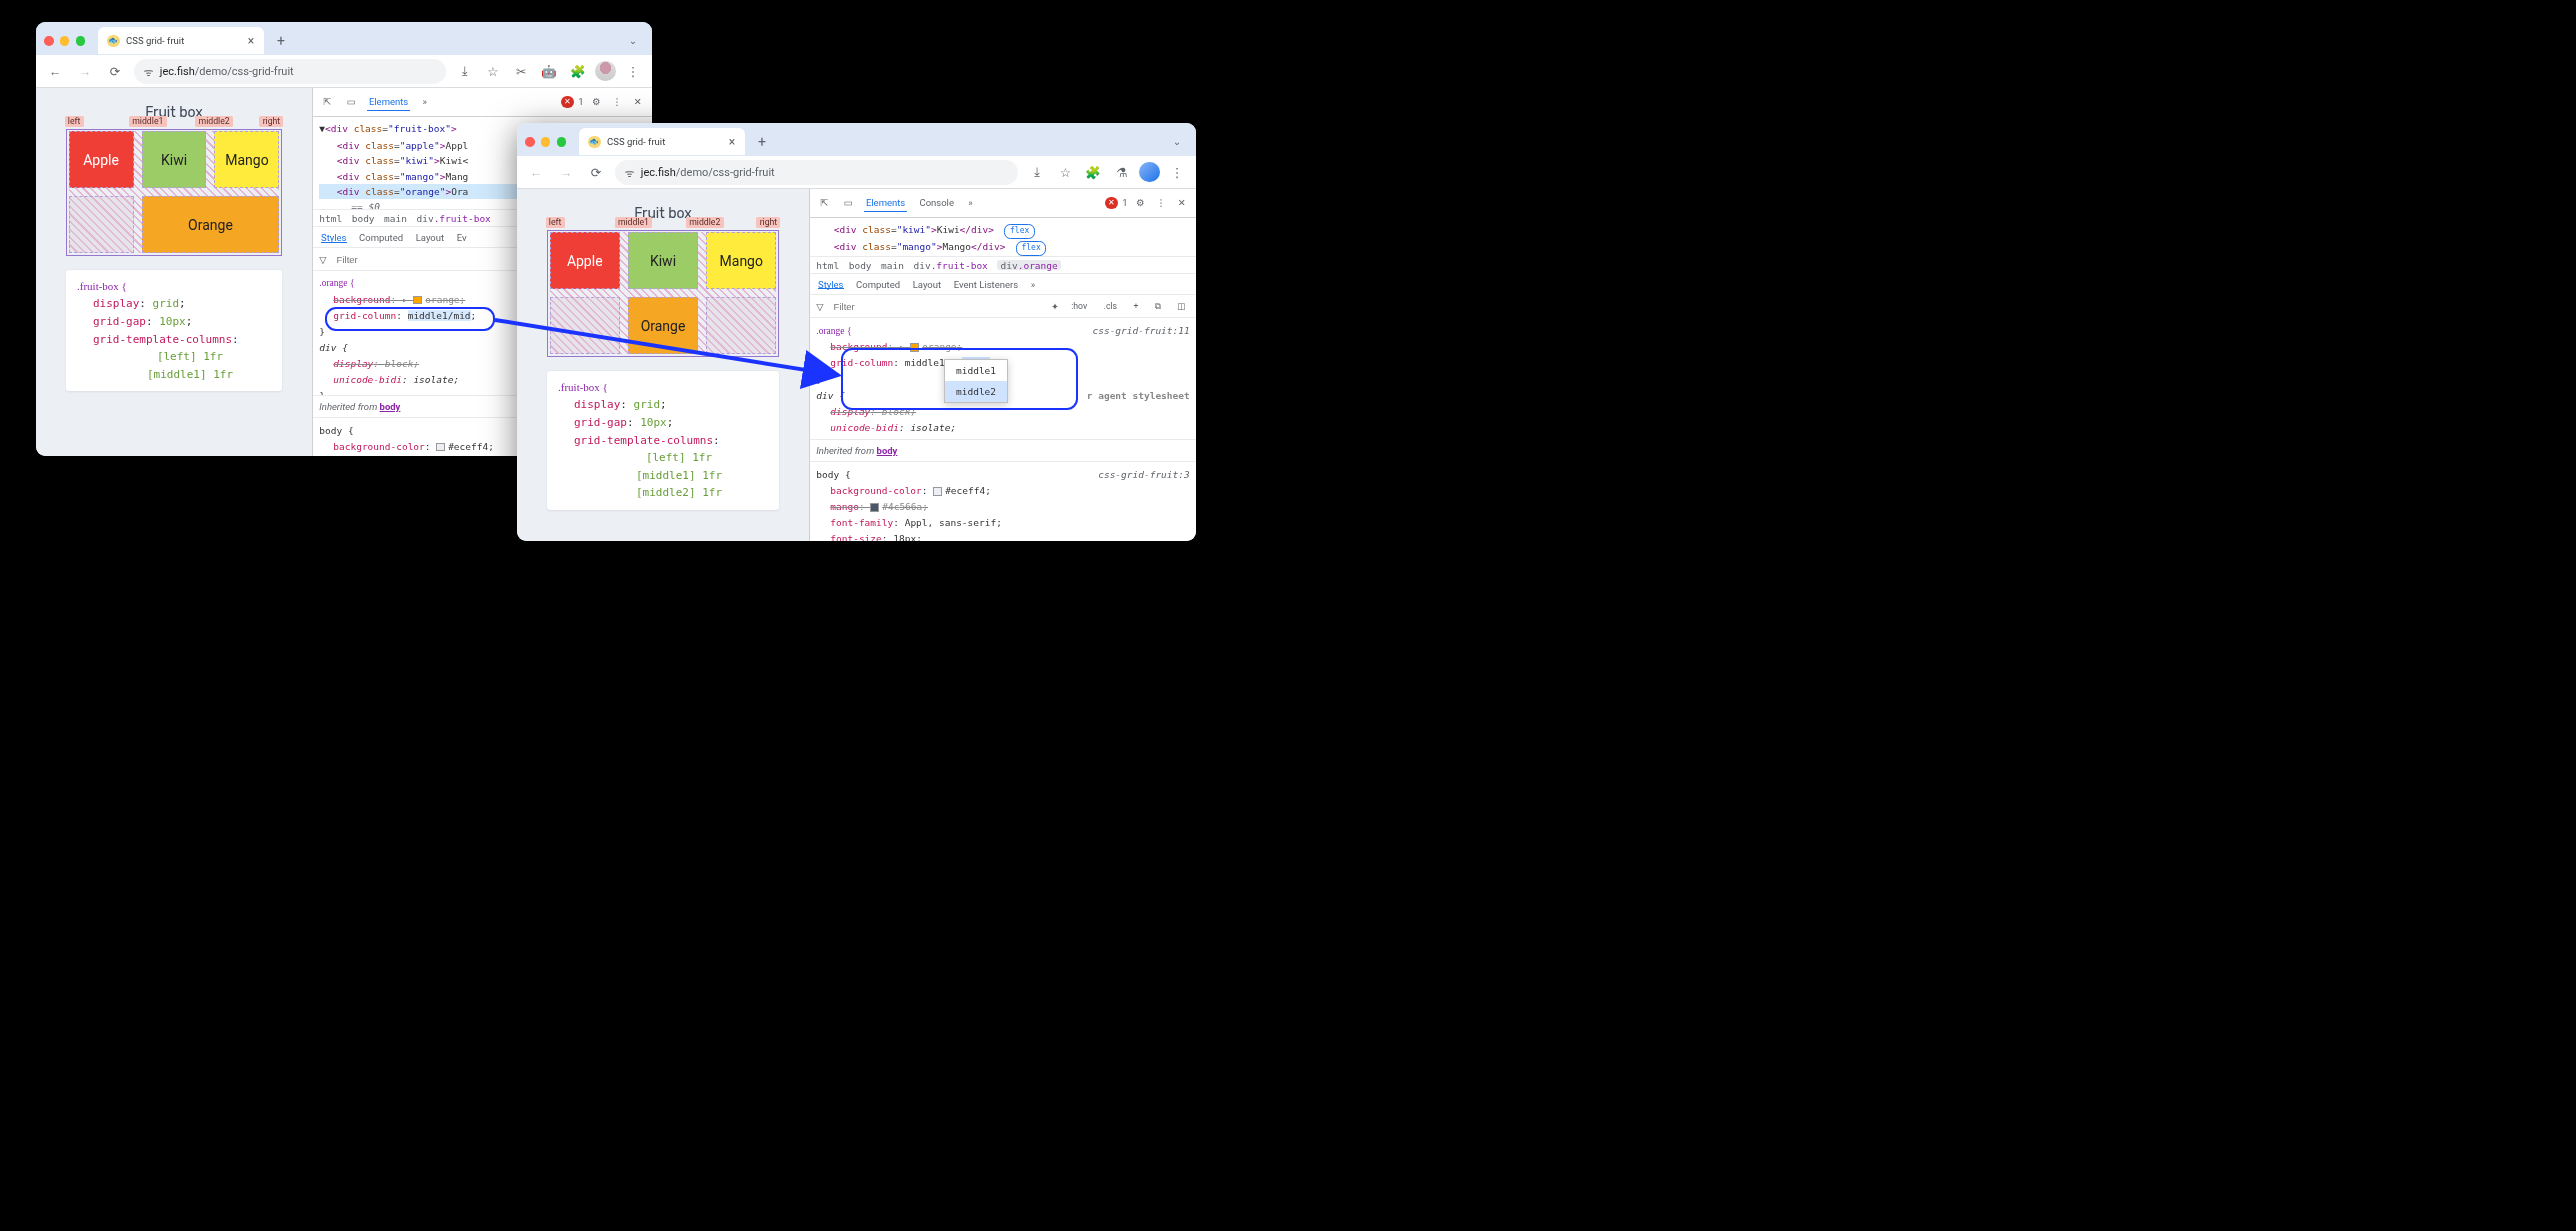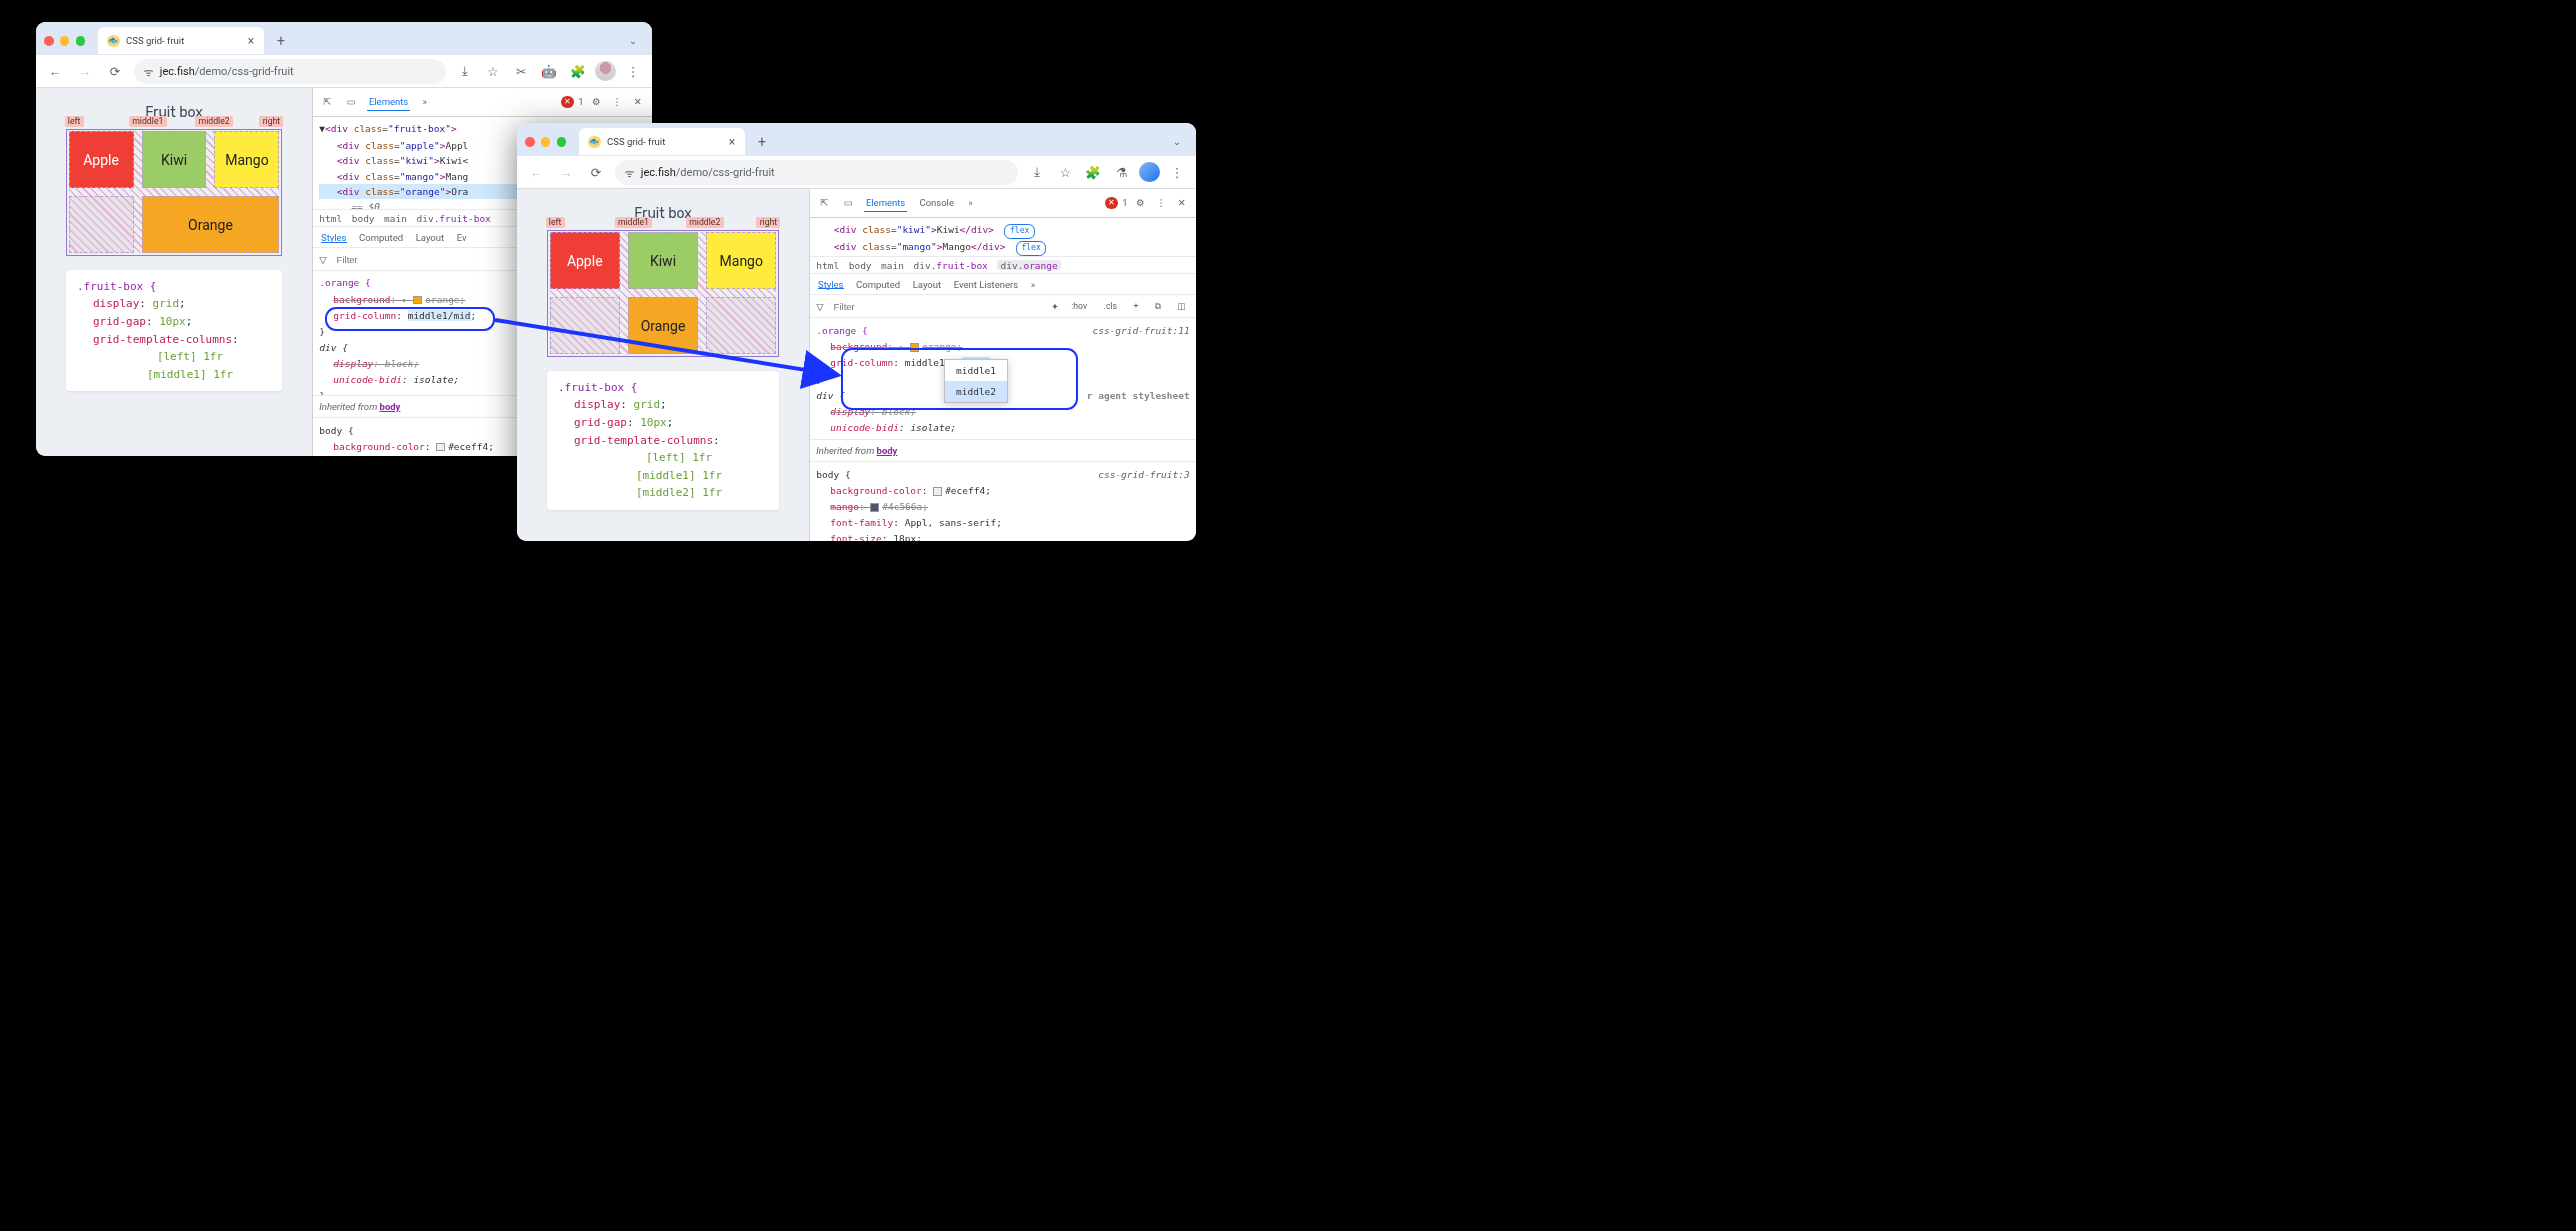--- a/index.html
+++ b/index.html
@@ -119,21 +119,21 @@
   .code {
     background:#fff;
     margin-top:14px;
     padding:8px 11px;
     border-radius:3.2px;
     font-family:ui-monospace,Menlo,Consolas,monospace;
     font-size:11px;
     line-height:1.6;
     box-shadow:0 0.8px 2.4px rgba(0,0,0,0.08);
   }
-  .sel{color:#8e24aa;}
+  .sel{color:#8e24aa;font-family:Liberation Serif, serif;}
   .prop{color:#c2185b;}
   .val{color:#689f38;}
   .ind{padding-left:16px;display:block;}
   .ind2{padding-left:32px;display:block;text-align:center;}
 
   
   .dt { flex:1; background:#fff; border-left:0.8px solid #d0d0d0; display:flex; flex-direction:column; font-size:9.5px; min-width:0;}
   .dt-top {
     display:flex;align-items:center;gap:8px;padding:4.7px 6.3px;border-bottom:0.8px solid #d0d0d0;
   }

